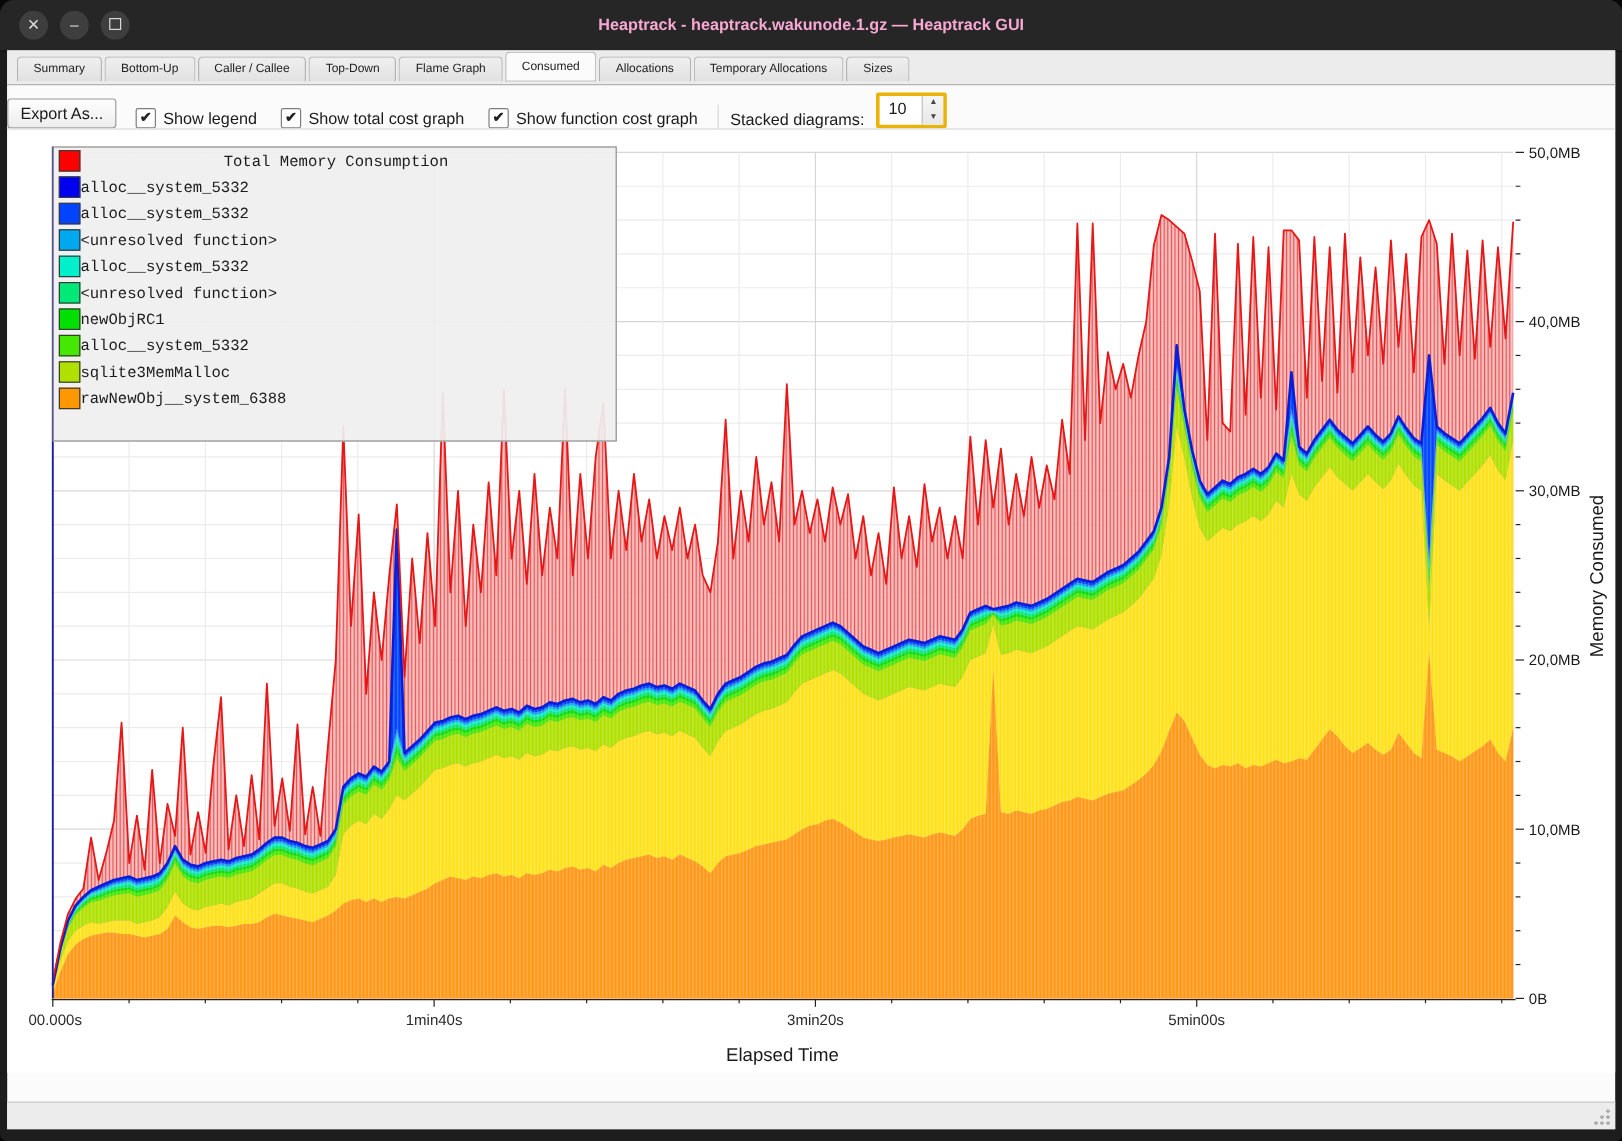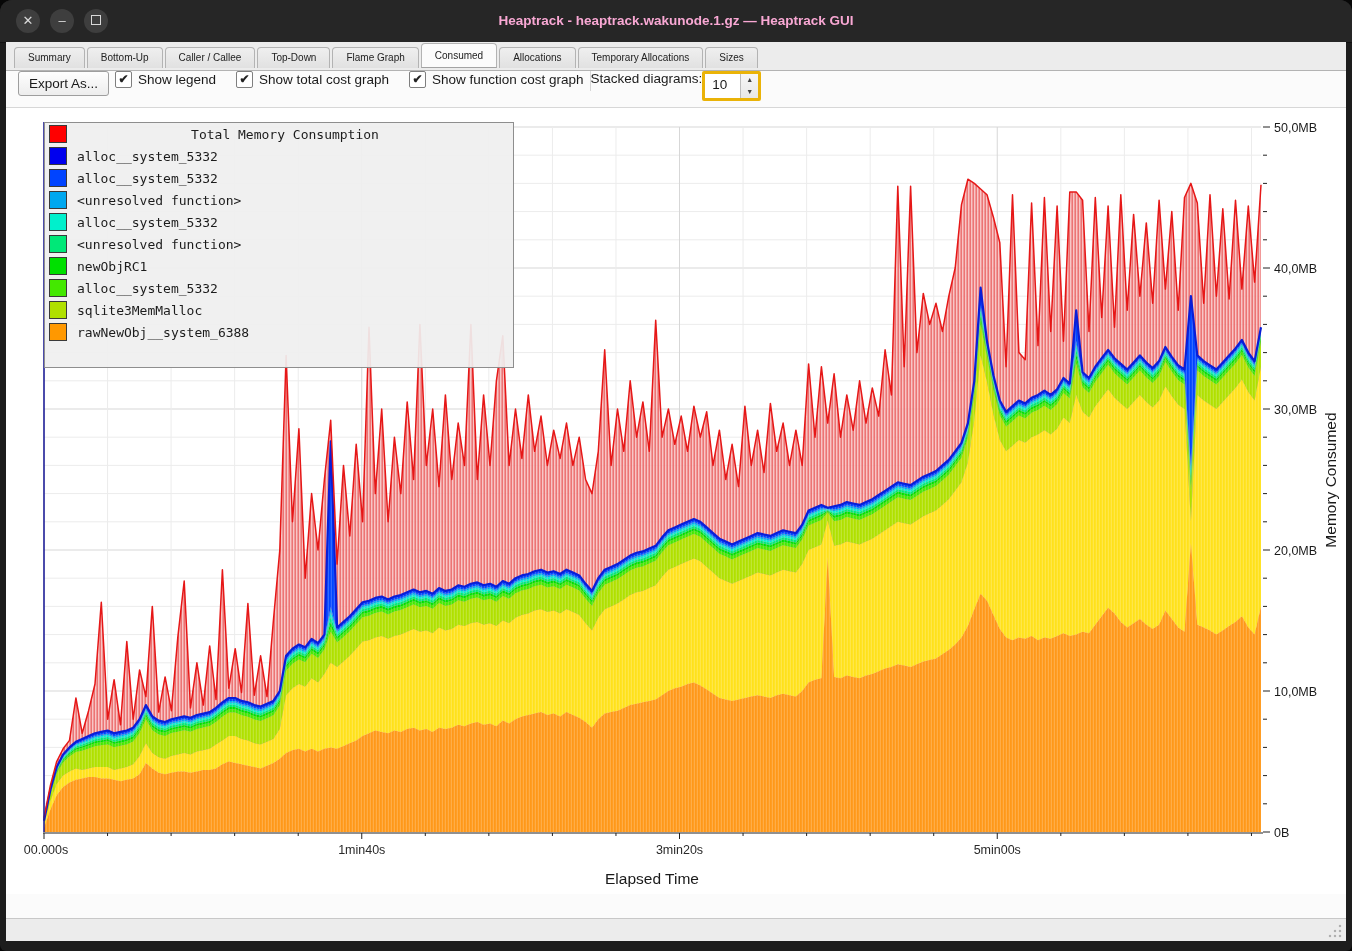--- a/index.html
+++ b/index.html
@@ -19,21 +19,21 @@
   .menubar{height:28px;background:#fcfcfc;border-bottom:1px solid #e3e3e3;padding-left:12px;}
   .menuitem{display:inline-block;padding:4px 9px 0 9px;font-size:14px;color:#1a1a1a;height:24px;}
   .menuitem u{text-decoration:underline;text-underline-offset:2px;}
   
   .tabbar{height:28px;background:#ececec;border-bottom:1px solid #b3b3b3;padding-left:8px;position:relative;}
   .tab{display:inline-block;position:relative;top:3px;margin-right:2px;padding:4px 13px 5px 13px;
     font-size:10px;color:#222;background:linear-gradient(#efefef,#e1e1e1);
     border:1px solid #b3b3b3;border-bottom:none;border-radius:4px 4px 0 0;}
   .tab.active{background:#fbfbfb;top:1px;padding-top:6px;padding-bottom:6px;border-bottom:1px solid #a3a3a3;z-index:2;}
   
-  .toolbar{height:36px;background:#fbfbfb;display:flex;align-items:flex-start;padding-left:12px;
+  .toolbar{height:36px;background:#fbfbfb;display:flex;align-items:flex-end;gap:10px;padding-left:0;
     font-size:13.5px;color:#1a1a1a;}
   .btn{background:linear-gradient(#fefefe,#ededed);border:1px solid #9e9e9e;border-radius:3px;
     padding:4px 10px;font-size:13.5px;color:#1a1a1a;}
   .cbwrap{display:flex;align-items:center;gap:6px;margin-left:6px;}
   .cbox{width:15px;height:15px;background:#fff;border:1px solid #7f7f7f;border-radius:2px;
     font-size:12px;line-height:14px;text-align:center;color:#222;font-weight:bold;}
   .vsep{width:1px;height:20px;background:#d7d7d7;margin-left:6px;}
   .spin{display:flex;border:3px solid #eab308;border-radius:2px;background:#fff;height:24px;}
   .spinval{width:28px;text-align:left;padding:3px 0 0 7px;font-size:13.5px;}
   .spinbtns{width:17px;border-left:1px solid #bdbdbd;background:linear-gradient(#f6f6f6,#e8e8e8);
@@ -41,21 +41,21 @@
   .spinbtns span{flex:1;font-size:7px;line-height:11px;text-align:center;color:#444;}
   
   .chart-area{position:relative;height:786px;background:#ffffff;border-top:1px solid #d7d7d7;}
   .chart-area svg{position:absolute;left:0;top:0;}
   
   .legend{position:absolute;left:38px;top:14px;width:468px;height:244px;z-index:5;
     background:rgba(239,239,239,0.93);border:1px solid #8e8e8e;
     font-family:"DejaVu Sans Mono","Liberation Mono",monospace;font-size:13px;color:#1c1c1c;}
   .lrow{display:flex;align-items:center;height:22px;padding-left:4px;}
   .lswatch{width:16px;height:16px;border:1px solid #3a3a3a;flex:none;}
-  .llabel{margin-left:10px;white-space:pre;}
+  .llabel{white-space:pre;font-family:Liberation Mono, monospace;}
   .lrow.title .llabel{flex:1;text-align:center;margin-right:20px;}
   
   .statusbar{position:absolute;left:0;right:0;bottom:0;height:22px;background:#ececec;border-top:1px solid #c8c8c8;}
   .grip{position:absolute;right:4px;bottom:3px;width:14px;height:14px;
     background:
       radial-gradient(circle at 12px 12px,#b0b0b0 1.4px,transparent 1.6px),
       radial-gradient(circle at 12px 7px,#b0b0b0 1.4px,transparent 1.6px),
       radial-gradient(circle at 7px 12px,#b0b0b0 1.4px,transparent 1.6px),
       radial-gradient(circle at 12px 2px,#b0b0b0 1.4px,transparent 1.6px),
       radial-gradient(circle at 7px 7px,#b0b0b0 1.4px,transparent 1.6px),

